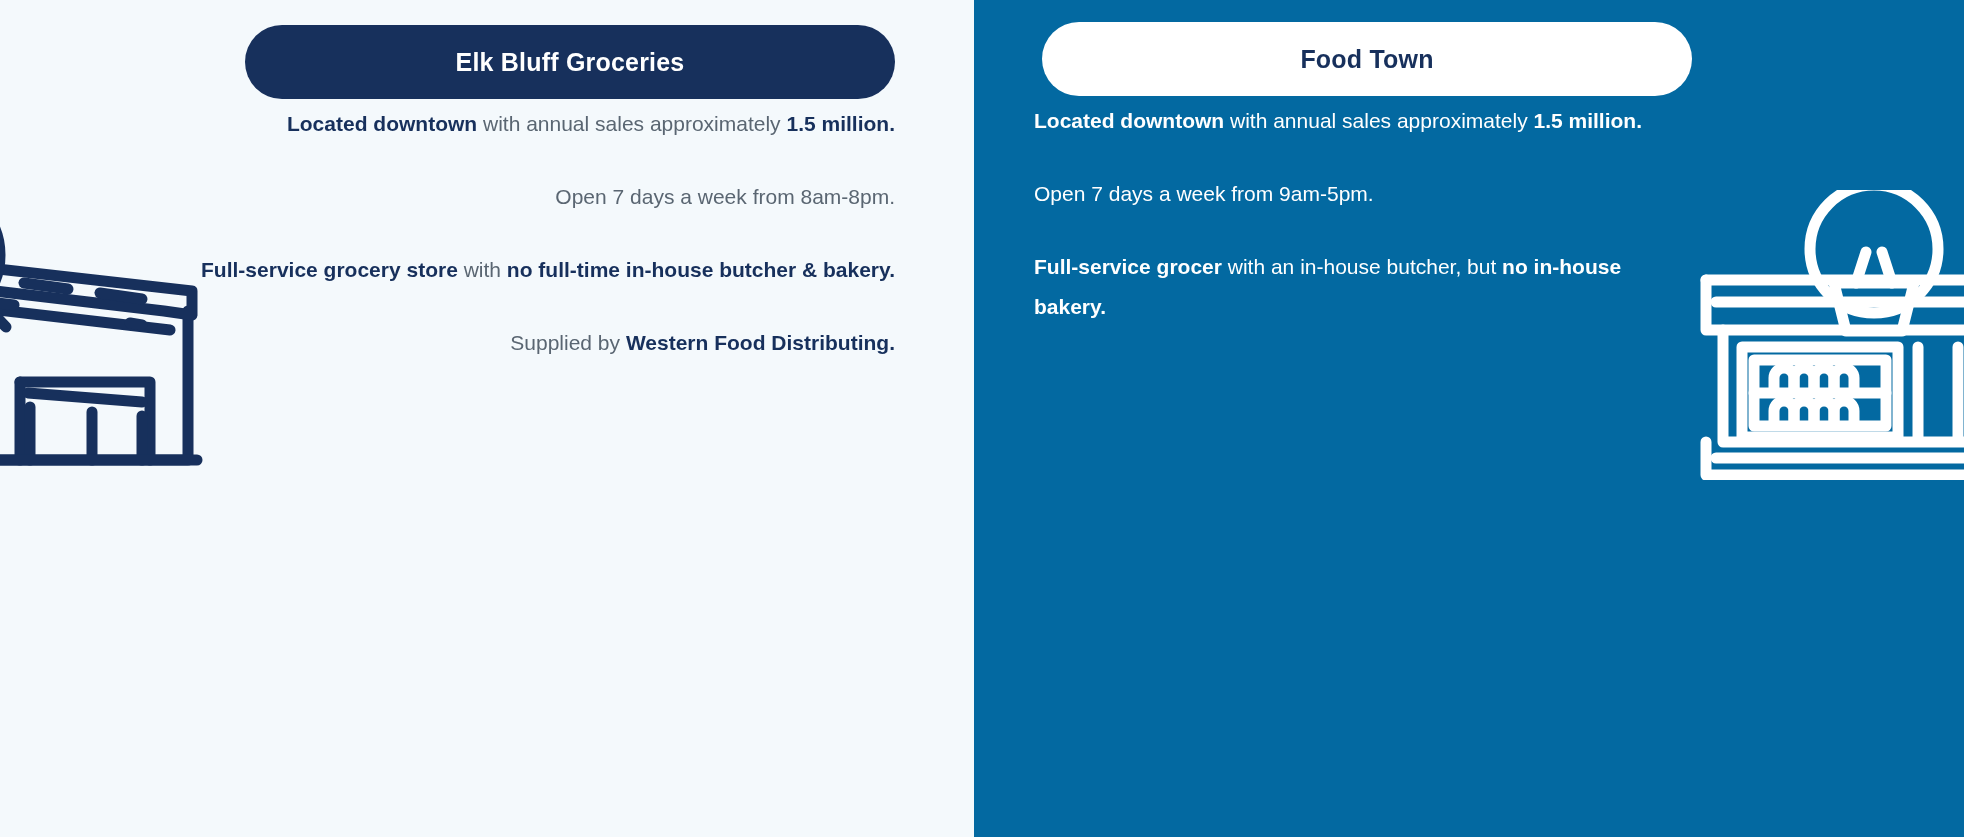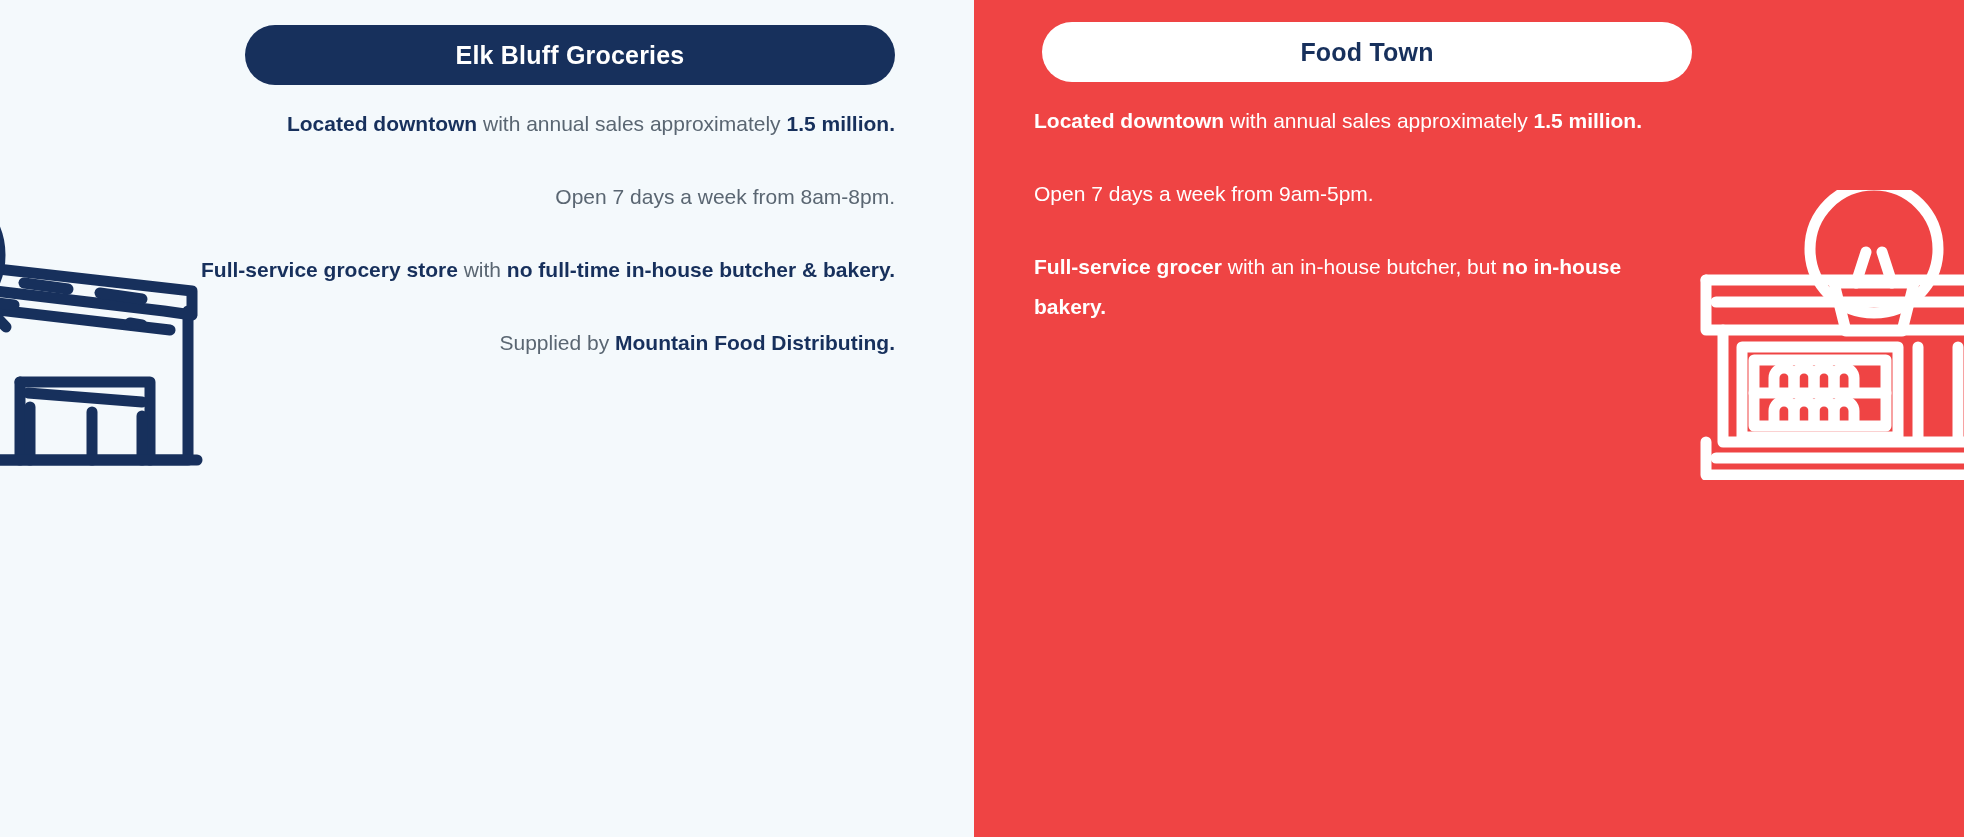--- a/index.html
+++ b/index.html
@@ -6,25 +6,25 @@
   body{
     width:1964px;height:837px;overflow:hidden;
     font-family:"Liberation Sans",sans-serif;
     background:#f4f9fc;
   }
   .board{position:relative;width:1964px;height:837px;display:flex;}
 
   
   .panel{position:relative;height:837px;overflow:hidden;box-sizing:border-box;}
   .panel-left{width:974px;background:#f4f9fc;}
-  .panel-right{width:990px;background:#ef4444;}
+  .panel-right{width:990px;background:#0369a1;}
 
   
   .pill{
-    position:absolute;height:60px;border-radius:37px;
+    position:absolute;height:74px;border-radius:37px;
     display:flex;align-items:center;justify-content:center;
     font-size:25px;font-weight:bold;letter-spacing:.2px;
   }
   .pill-left{left:245px;top:25px;width:650px;background:#17305c;color:#ffffff;}
   .pill-right{left:68px;top:22px;width:650px;background:#ffffff;color:#17305c;}
 
   
   .copy{position:absolute;font-size:21px;line-height:40px;}
   .copy-left{
     left:200px;top:104px;width:695px;text-align:right;color:#5a6672;
@@ -97,21 +97,21 @@
     </div>
 
     <div class="pill pill-left">
       <span>Elk Bluff Groceries</span>
     </div>
 
     <div class="copy copy-left">
         <p><b>Located downtown</b><span> with annual sales approximately </span><b>1.5 million.</b></p>
         <p><span>Open 7 days a week from 8am-8pm.</span></p>
         <p><b>Full-service grocery store</b><span> with </span><b>no full-time in-house butcher &amp; bakery.</b></p>
-        <p><span>Supplied by </span><b>Mountain Food Distributing.</b></p>
+        <p><span>Supplied by </span><b>Western Food Distributing.</b></p>
       </div>
   </div>
 
   <div class="panel panel-right">
 
     <div class="art art-right">
       <svg viewBox="0 0 330 290" width="330" height="290" fill="none" stroke="#ffffff" stroke-width="11" stroke-linecap="round" stroke-linejoin="round">
 
         <path d="M40 90 L40 140 L330 140"></path>
         <path d="M40 90 L330 90"></path>

